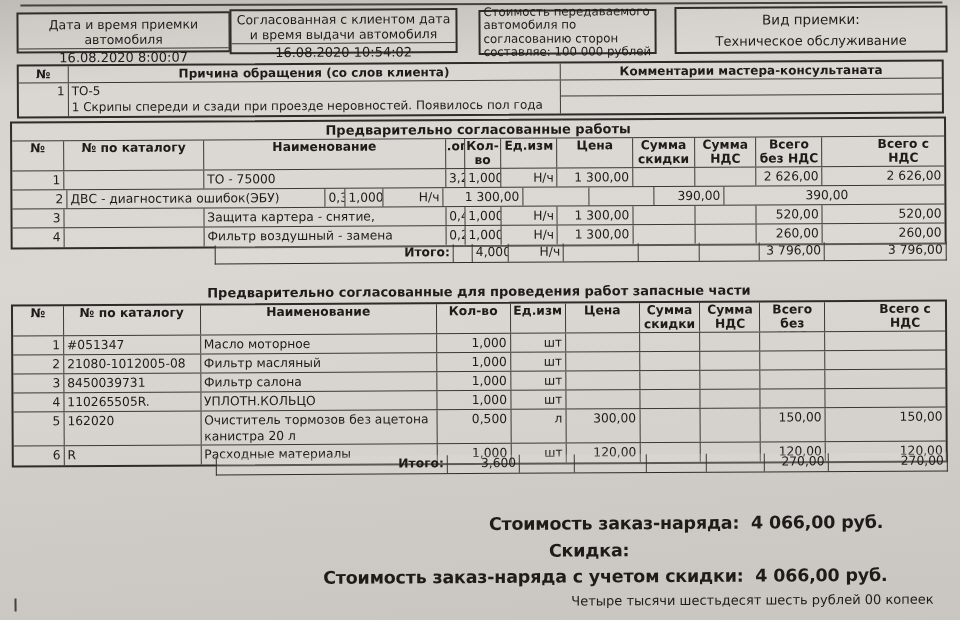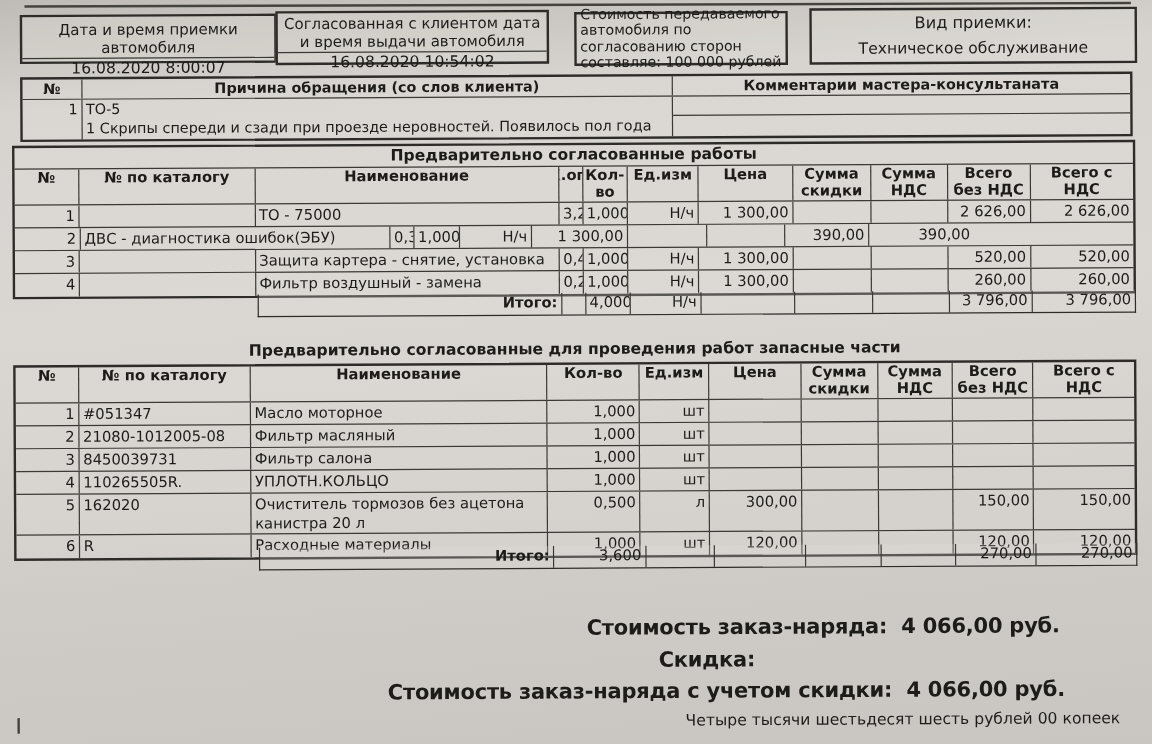--- a/index.html
+++ b/index.html
@@ -63,21 +63,21 @@
   .c-cat{width:149px;}
   .c-name{width:258px;}
   .c-kop{width:20px;}
   .c-qty{width:38px;}
   .c-qtyw{width:80px;}
   .c-unit{width:60px;}
   .c-price{width:80px;}
   .c-disc{width:66px;}
   .c-vat{width:65px;}
   .c-t1{width:70px;}
-  .c-t2{width:87px;}
+  .c-t2{width:87px;margin-left:40px;}
   #works{left:11px;top:119px;width:936px;}
   #parts-title{position:absolute;left:11px;top:284px;width:936px;text-align:center;font-weight:bold;font-size:13px;}
   #parts{left:11px;top:302px;width:936px;}
 
   
   .total-row{position:absolute;display:flex;border:1.5px solid var(--bc2);border-top:none;box-sizing:border-box;font-size:12.3px;line-height:16px;height:19px;background:rgba(226,223,218,0.25);}
   #works-total{left:215px;top:244px;width:732px;}
   #parts-total{left:215px;top:455px;width:732px;}
   .total-row .c{padding-top:0;}
 

